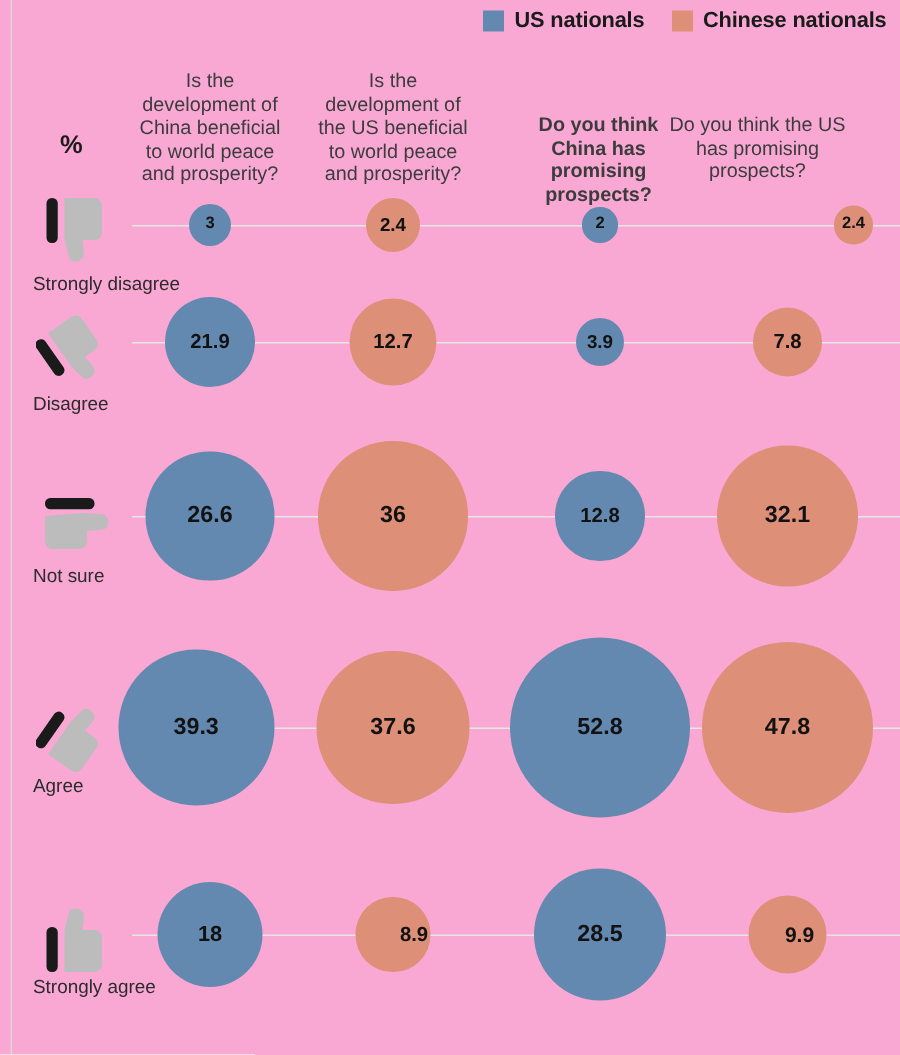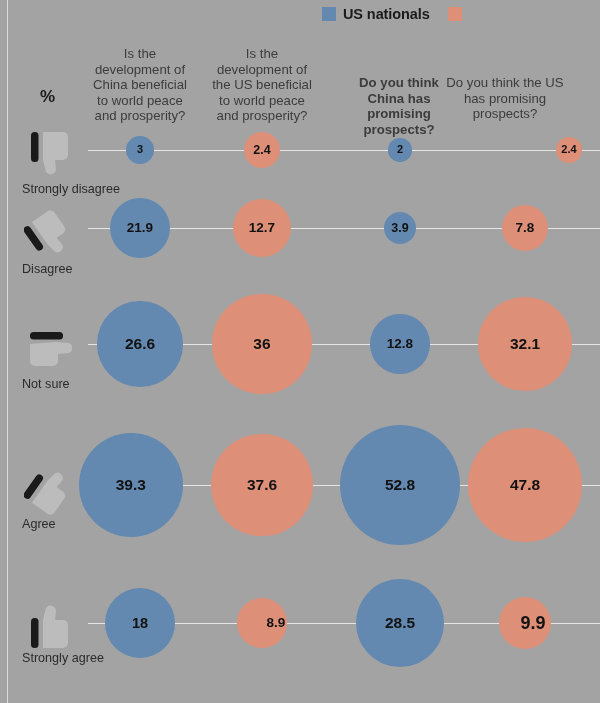--- a/index.html
+++ b/index.html
@@ -8,21 +8,21 @@
     background: #ffffff;
   }
   body {
     font-family: "Liberation Sans", sans-serif;
     color: #231f20;
   }
   #chart-root {
     position: relative;
     width: 600px;
     height: 703px;
-    background: #a3a3a3;
+    background: #f9a8d4;
     overflow: hidden;
   }
   
   .left-rule {
     position: absolute;
     left: 7px;
     top: 0px;
     width: 1px;
     height: 703px;
     background: #d9d9d9;
@@ -128,20 +128,21 @@
 
   <div class="left-rule"></div>
 
   <div class="legend">
     <div class="legend-item">
       <span class="legend-swatch us"></span>
       <span class="legend-label">US nationals</span>
     </div>
     <div class="legend-item">
       <span class="legend-swatch cn"></span>
+      <span class="legend-label">Chinese nationals</span>
     </div>
   </div>
 
   <div class="pct-label">%</div>
 
   <div id="headers-layer">
       <div class="col-header" style="left: 86px; top: 26px; width: 108px;">Is the development of China beneficial to world peace and prosperity?</div>
       <div class="col-header" style="left: 208px; top: 26px; width: 108px;">Is the development of the US beneficial to world peace and prosperity?</div>
       <div class="col-header" style="left: 340px; top: 55px; width: 118px; font-weight: bold;">Do you think China has promising prospects?</div>
       <div class="col-header" style="left: 442px; top: 55px; width: 126px;">Do you think the US has promising prospects?</div>
@@ -242,18 +243,18 @@
         <div class="bubble us" style="width: 70.0884px; height: 70.0884px; left: 104.956px; top: 587.956px;">
           <span class="bubble-value" style="font-size: 14.5px;">18</span>
         </div>
         <div class="bubble cn" style="width: 49.2839px; height: 49.2839px; left: 237.358px; top: 598.358px;">
           <span class="bubble-value" style="font-size: 13.5px; margin-left: 28px;">8.9</span>
         </div>
         <div class="bubble us" style="width: 88.1927px; height: 88.1927px; left: 355.904px; top: 578.904px;">
           <span class="bubble-value" style="font-size: 15.5px;">28.5</span>
         </div>
         <div class="bubble cn" style="width: 51.979px; height: 51.979px; left: 499.011px; top: 597.011px;">
-          <span class="bubble-value" style="font-size: 18px; margin-left: 16px;">9.9</span>
+          <span class="bubble-value" style="font-size: 14px; margin-left: 16px;">9.9</span>
         </div>
       </div>
     </div>
 
 </div>
 
 </body></html>

